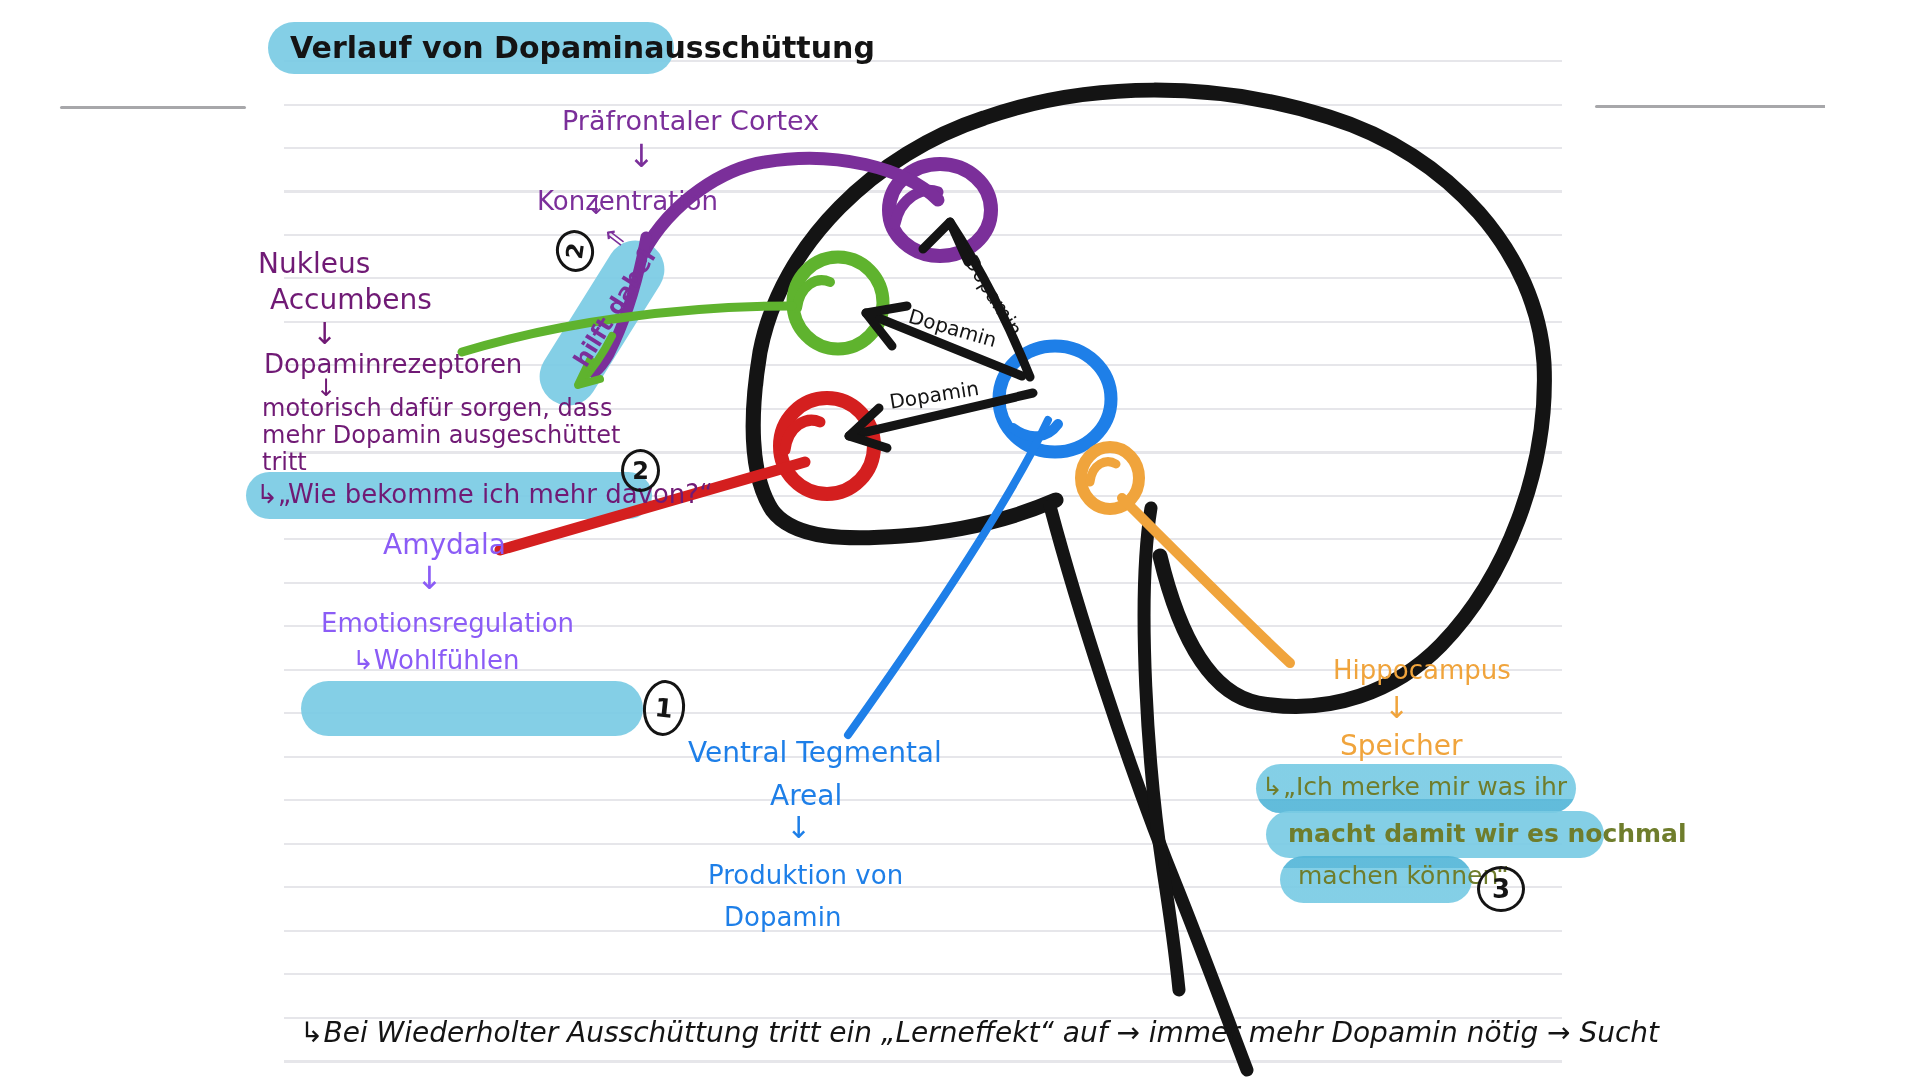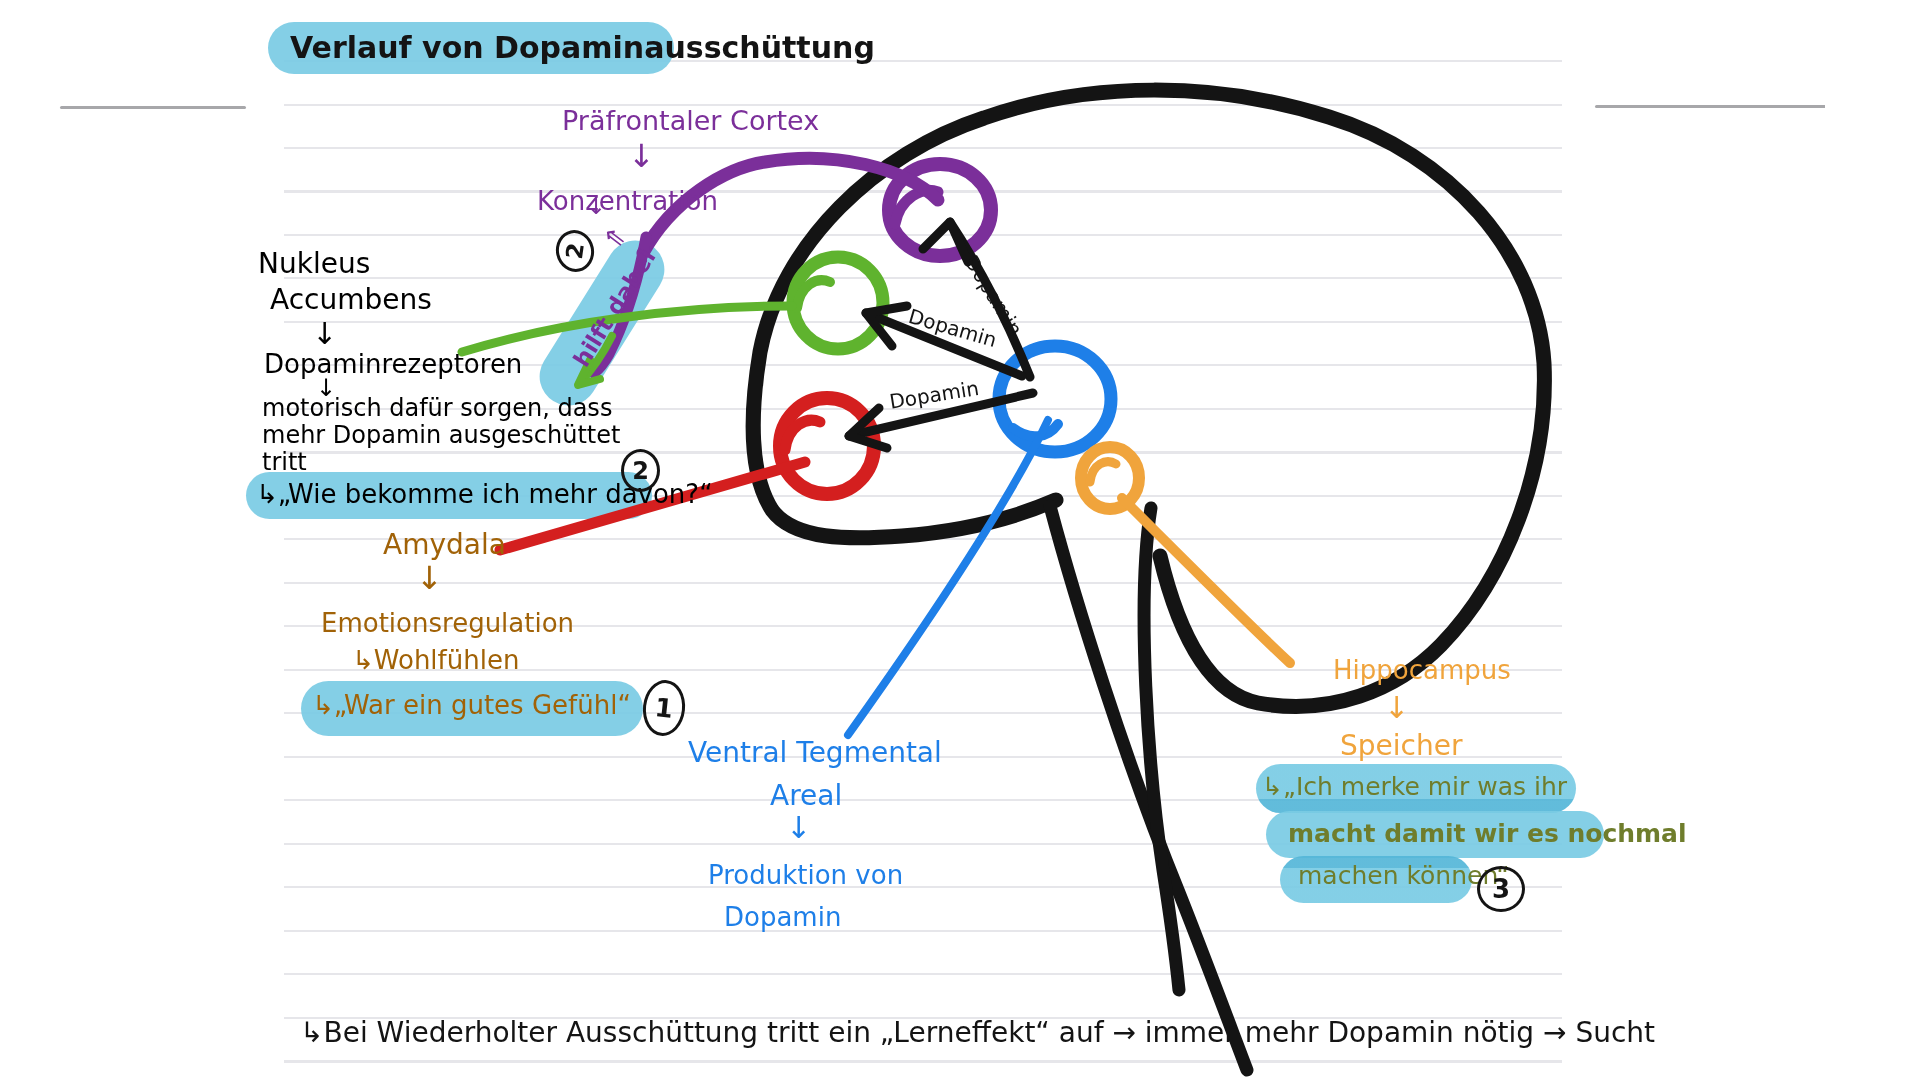--- a/index.html
+++ b/index.html
@@ -18,21 +18,21 @@
   #pill-quote1{left:301px;top:681px;width:342px;height:55px;}
   #pill-q3a{left:1256px;top:764px;width:320px;height:49px;
             background:linear-gradient(to bottom,#79cbe4 0 72%,#54b6d8 72% 100%);}
   #pill-q3b{left:1266px;top:811px;width:338px;height:47px;}
   #pill-q3c{left:1280px;top:856px;width:192px;height:47px;
             background:linear-gradient(to bottom,#54b6d8 0 26%,#79cbe4 26% 100%);}
   #pill-hilft{left:510px;top:294px;width:184px;height:58px;border-radius:30px;
               transform:rotate(-58deg);}
   svg.overlay{position:absolute;left:0;top:0;z-index:3;}
   .txt{position:absolute;white-space:nowrap;z-index:4;line-height:1.05;}
-  .purple{color:#7b2f9a;} .green{color:#000000;} .red{color:#a16207;}
+  .purple{color:#7b2f9a;} .green{color:#701a75;} .red{color:#8b5cf6;}
   .blue{color:#1e7fe8;} .orange{color:#f0a43c;} .olive{color:#6f7d2c;} .ink{color:#141414;}
   .circled{position:absolute;z-index:4;border:3.5px solid #141414;border-radius:50%;
            display:flex;align-items:center;justify-content:center;
            font-weight:bold;color:#141414;background:transparent;}
 </style>
 </head>
 <body>
 
 <div id="canvas">
 
@@ -109,21 +109,20 @@
   <div class="txt green" style="left:262px;top:450px;font-size:24px;">tritt</div>
   <div class="txt green" style="left:256px;top:481px;font-size:26px;">↳„Wie bekomme ich mehr davon?“</div>
   <div class="circled" style="left:621px;top:449px;width:33px;height:37px;font-size:24px;">
     <span>2</span>
   </div>
 
   <div class="txt red" style="left:383px;top:530px;font-size:28px;">Amydala</div>
   <div class="txt red" style="left:416px;top:562px;font-size:32px;">↓</div>
   <div class="txt red" style="left:321px;top:610px;font-size:26px;">Emotionsregulation</div>
   <div class="txt red" style="left:352px;top:647px;font-size:26px;">↳Wohlfühlen</div>
-  <div class="txt red" style="left:312px;top:692px;font-size:26px;">↳„War ein gutes Gefühl“</div>
   <div class="circled" style="left:643px;top:680px;width:36px;height:50px;font-size:26px;transform:rotate(6deg);">
     <span>1</span>
   </div>
 
   <div class="txt blue" style="left:688px;top:738px;font-size:28px;">Ventral Tegmental</div>
   <div class="txt blue" style="left:770px;top:781px;font-size:28px;">Areal</div>
   <div class="txt blue" style="left:786px;top:812px;font-size:30px;">↓</div>
   <div class="txt blue" style="left:708px;top:862px;font-size:26px;">Produktion von</div>
   <div class="txt blue" style="left:724px;top:904px;font-size:26px;">Dopamin</div>
 
@@ -134,15 +133,15 @@
   <div class="txt olive" style="left:1288px;top:821px;font-size:25px;font-weight:bold;">macht damit wir es nochmal</div>
   <div class="txt olive" style="left:1298px;top:863px;font-size:25px;">machen können“</div>
   <div class="circled" style="left:1477px;top:866px;width:42px;height:40px;font-size:26px;">
     <span>3</span>
   </div>
 
   <div class="txt ink" style="left:978px;top:252px;font-size:20px;transform:rotate(58deg);transform-origin:left top;">Dopamin</div>
   <div class="txt ink" style="left:912px;top:306px;font-size:20px;transform:rotate(16deg);transform-origin:left top;">Dopamin</div>
   <div class="txt ink" style="left:888px;top:392px;font-size:20px;transform:rotate(-9deg);transform-origin:left top;">Dopamin</div>
 
-  <div class="txt ink" style="left:300px;top:1018px;font-size:28px;">↳Bei Wiederholter Ausschüttung tritt ein „Lerneffekt“ auf → immer mehr Dopamin nötig → Sucht</div>
+  <div class="txt ink" style="left:300px;top:1018px;font-size:28px;font-style:italic;">↳Bei Wiederholter Ausschüttung tritt ein „Lerneffekt“ auf → immer mehr Dopamin nötig → Sucht</div>
 
 </div>
 
 </body></html>

